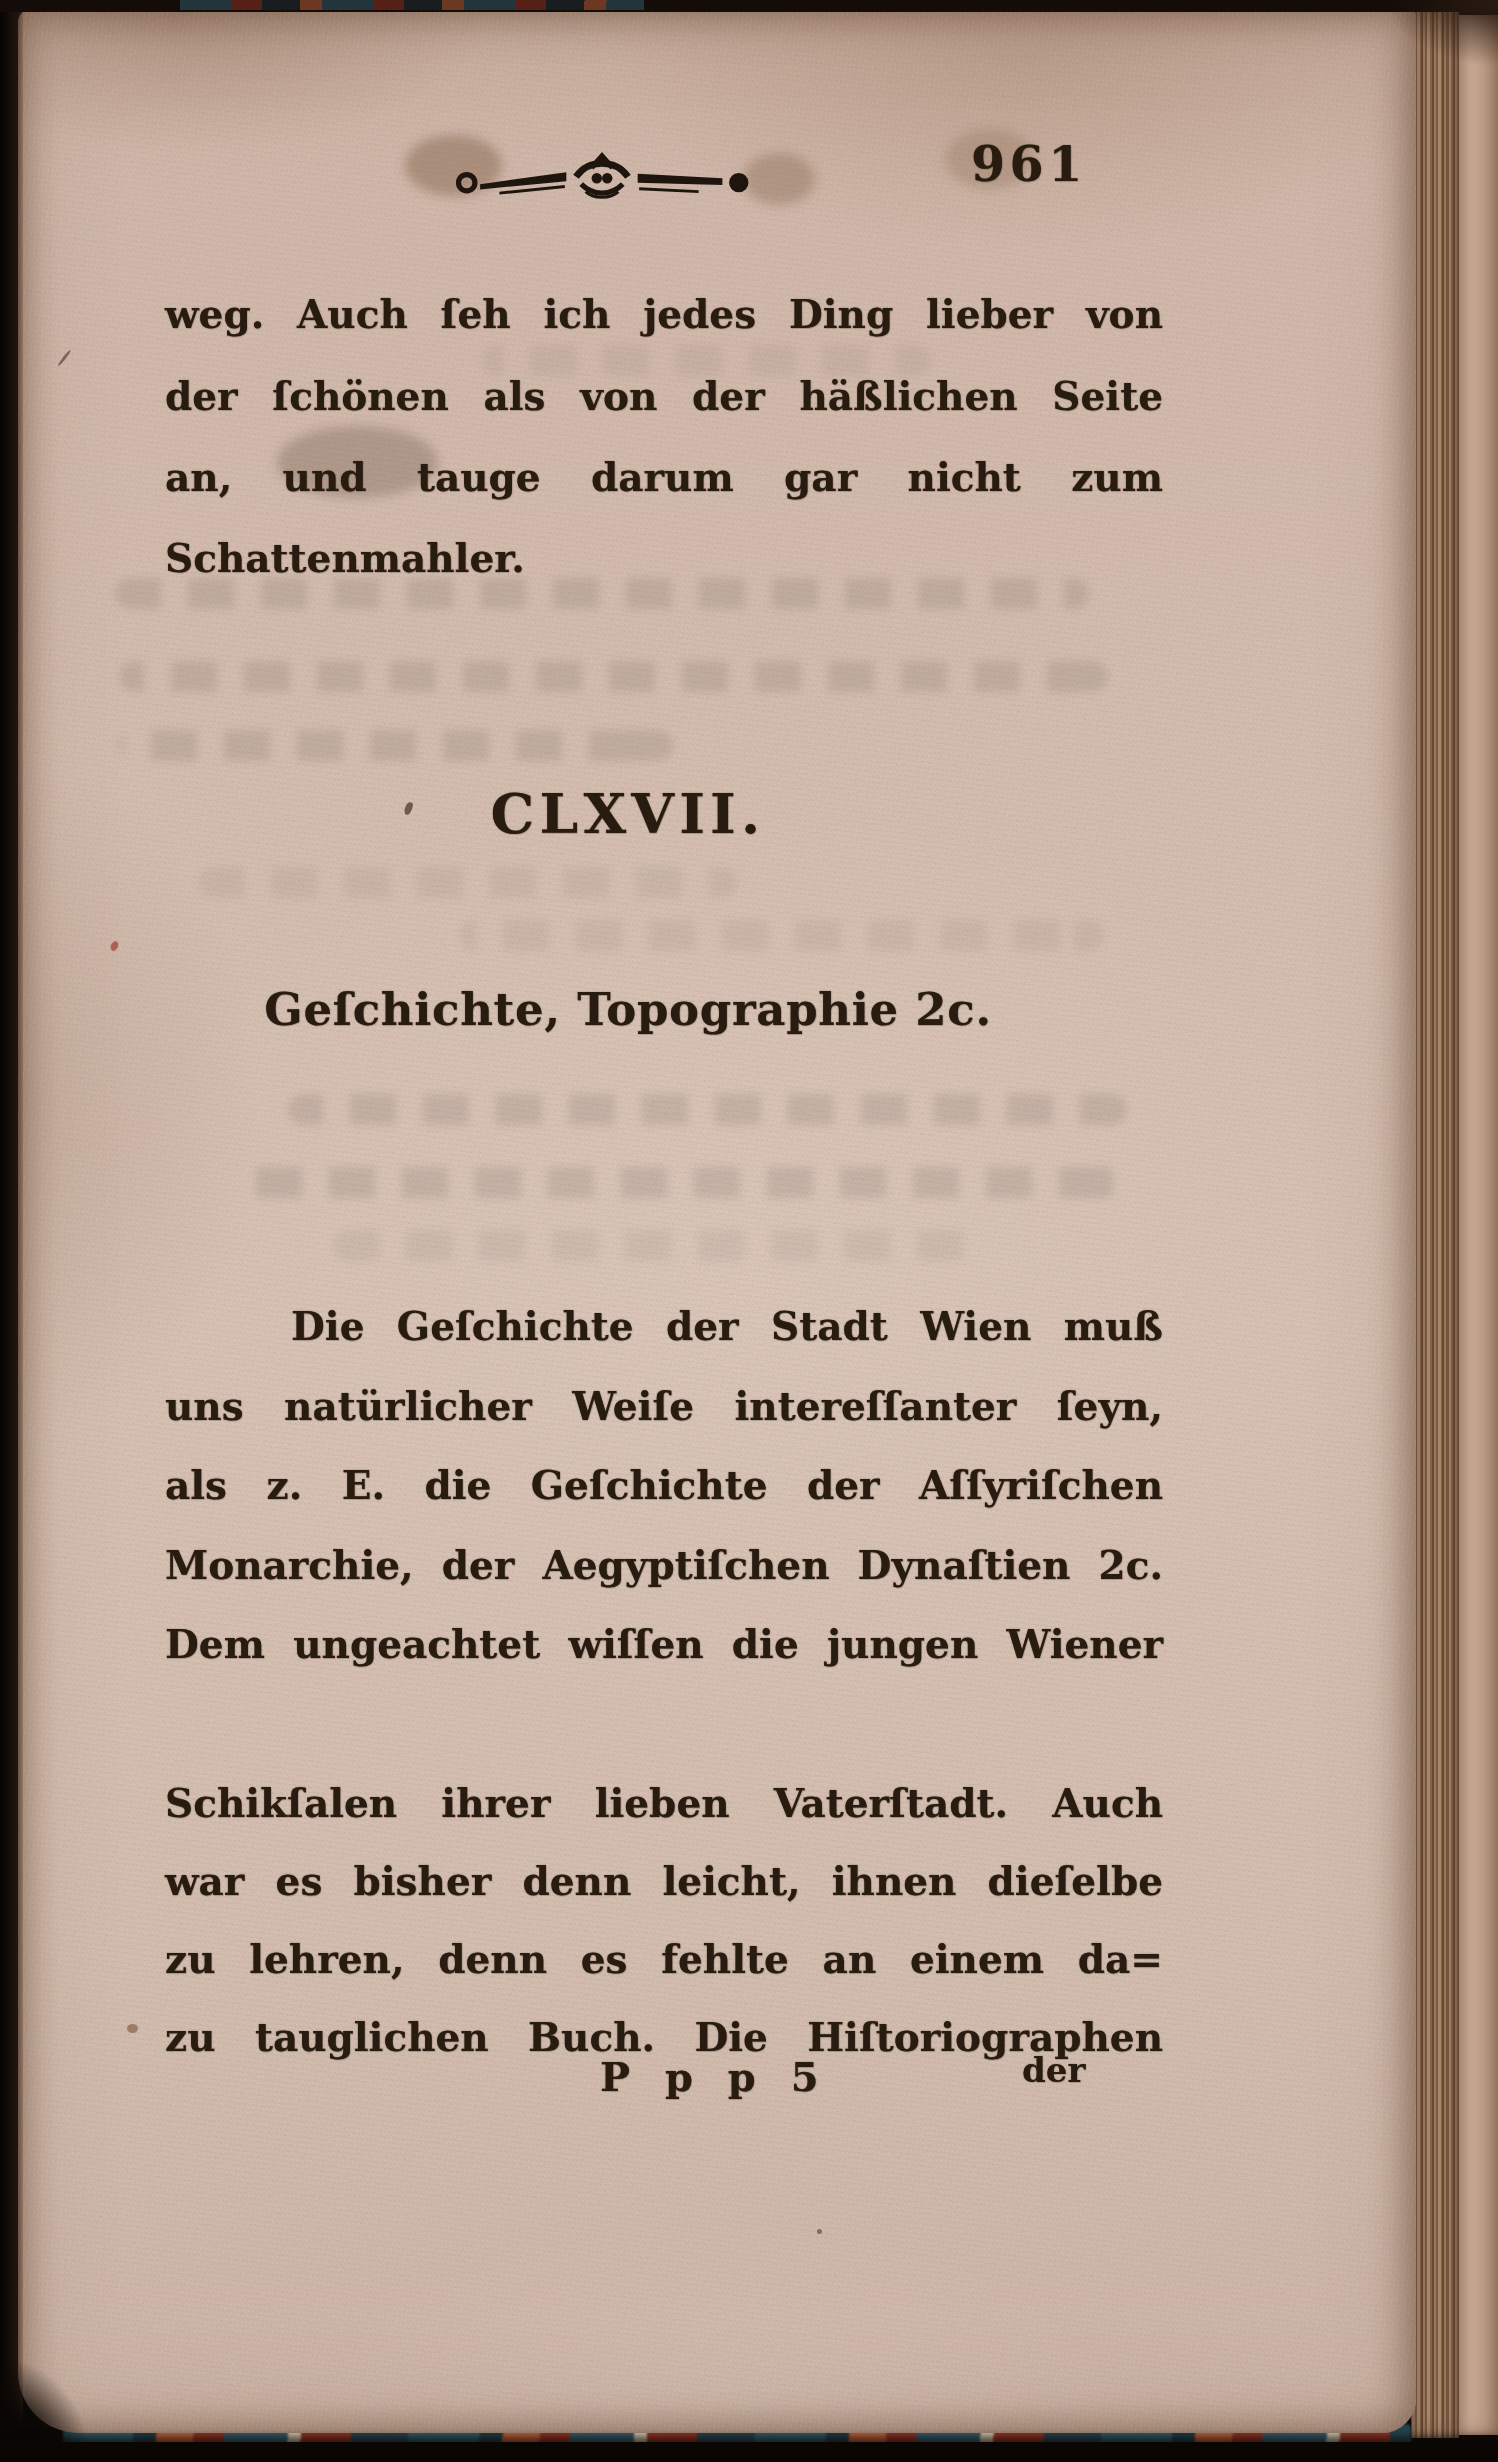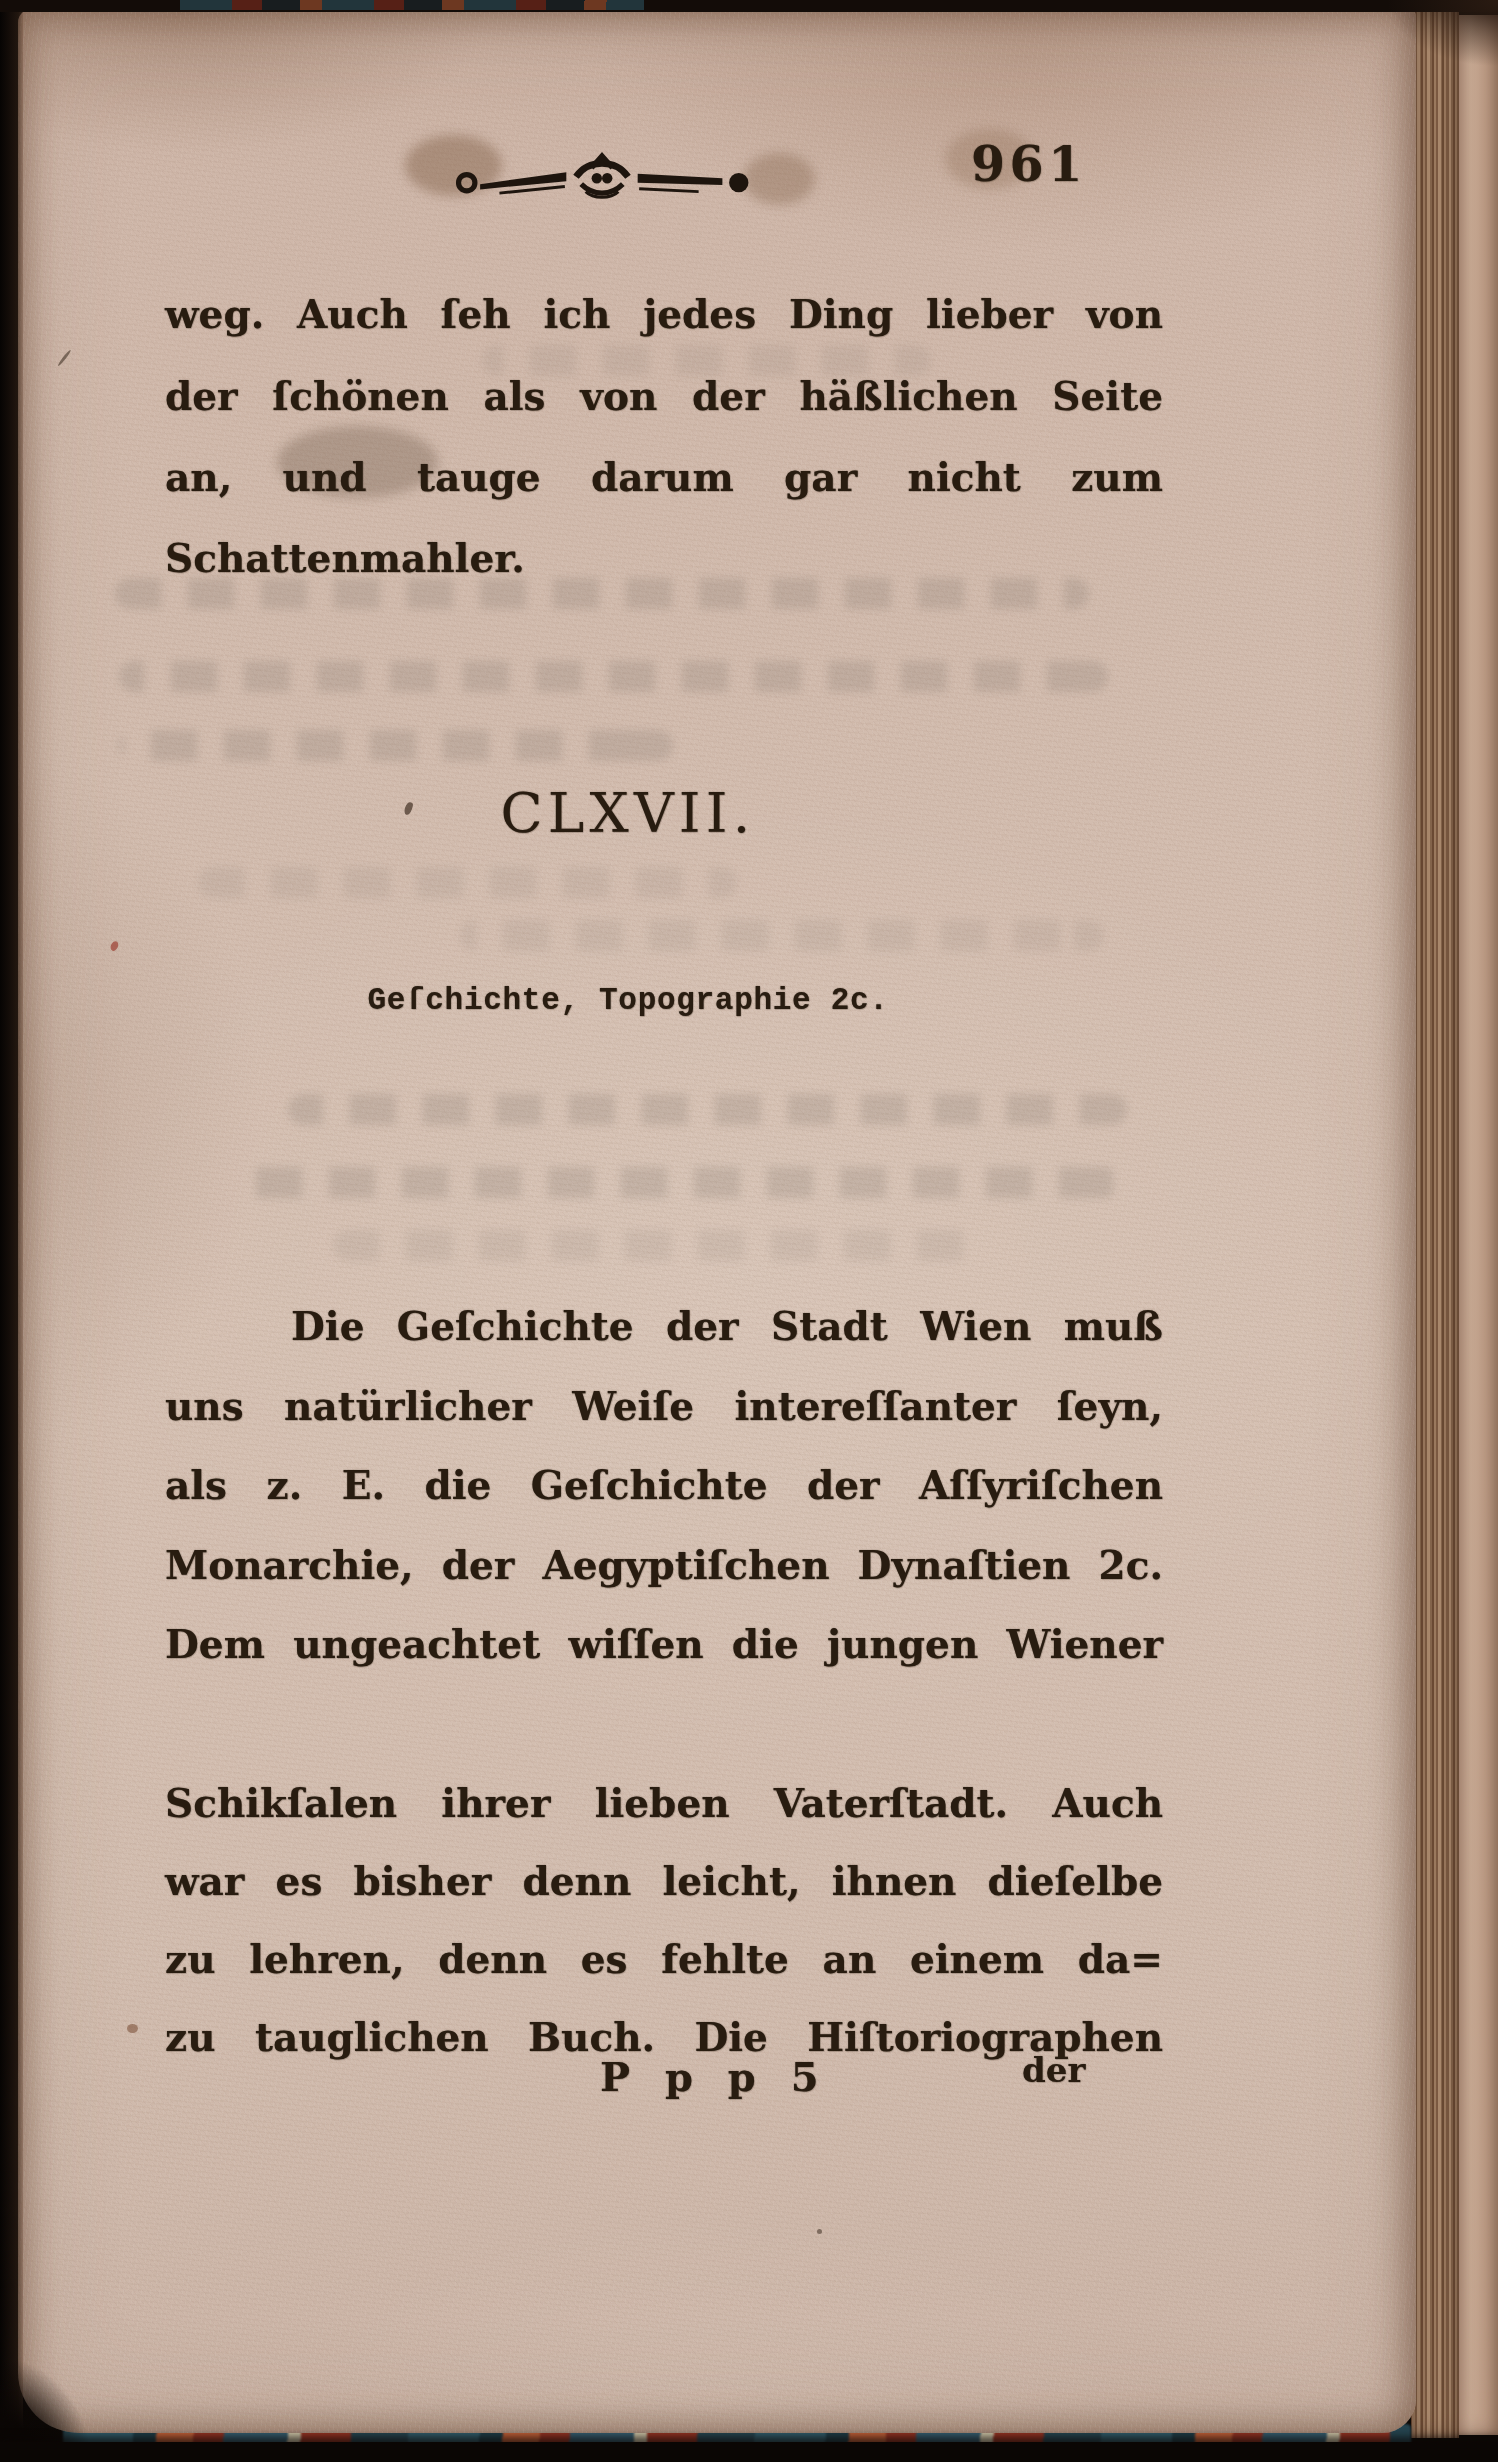--- a/index.html
+++ b/index.html
@@ -45,23 +45,23 @@
           repeating-linear-gradient(53deg, rgba(118,88,78,.05) 0 0.7px, transparent 0.7px 3.7px),
           repeating-linear-gradient(171deg, rgba(175,150,130,.05) 0 1.5px, transparent 1.5px 6.7px);}
   
   .ink{color:#281c10;text-shadow:0 0 1.2px rgba(40,28,16,.65),0.7px 0.7px 0 rgba(40,28,16,.14);}
   .tl{position:absolute;left:111px;width:998px;height:54px;font-size:39px;font-weight:700;line-height:52px;
       text-align:justify;text-align-last:justify;text-justify:inter-word;white-space:nowrap;box-sizing:border-box;margin-left:36px;}
   .tl.last{text-align:right;text-align-last:left;}
   .tl.indent{padding-left:126px;}
   .page-number{position:absolute;left:953px;top:126px;font-size:49px;font-weight:700;letter-spacing:4.5px;}
   .heading{position:absolute;left:111px;top:772px;width:998px;text-align:center;
-      font-size:55px;font-weight:400;letter-spacing:5.2px;}
+      font-size:55px;font-weight:700;letter-spacing:5.2px;}
   .subtitle{position:absolute;left:111px;top:974px;width:998px;text-align:center;
-      font-size:31px;font-weight:700;letter-spacing:0.7px;font-family:Liberation Mono, monospace;}
+      font-size:45px;font-weight:700;letter-spacing:0.7px;}
   .sig{position:absolute;left:524px;top:2044px;width:345px;text-align:center;
       font-size:40px;font-weight:700;letter-spacing:10.5px;}
   .catch{position:absolute;left:1004px;top:2041px;font-size:34px;font-weight:700;}
   .ornament{position:absolute;left:434px;top:141px;width:300px;height:55px;filter:blur(0.4px);}
   
   .ghost{position:absolute;height:31px;border-radius:18px;filter:blur(4.5px);opacity:.30;
       background:repeating-linear-gradient(90deg, rgba(100,92,84,.55) 0 46px, rgba(100,92,84,0) 46px 73px);}
   .ghost.faint{opacity:.17;}
   
   .stain{position:absolute;border-radius:50%;filter:blur(5.2px);}

